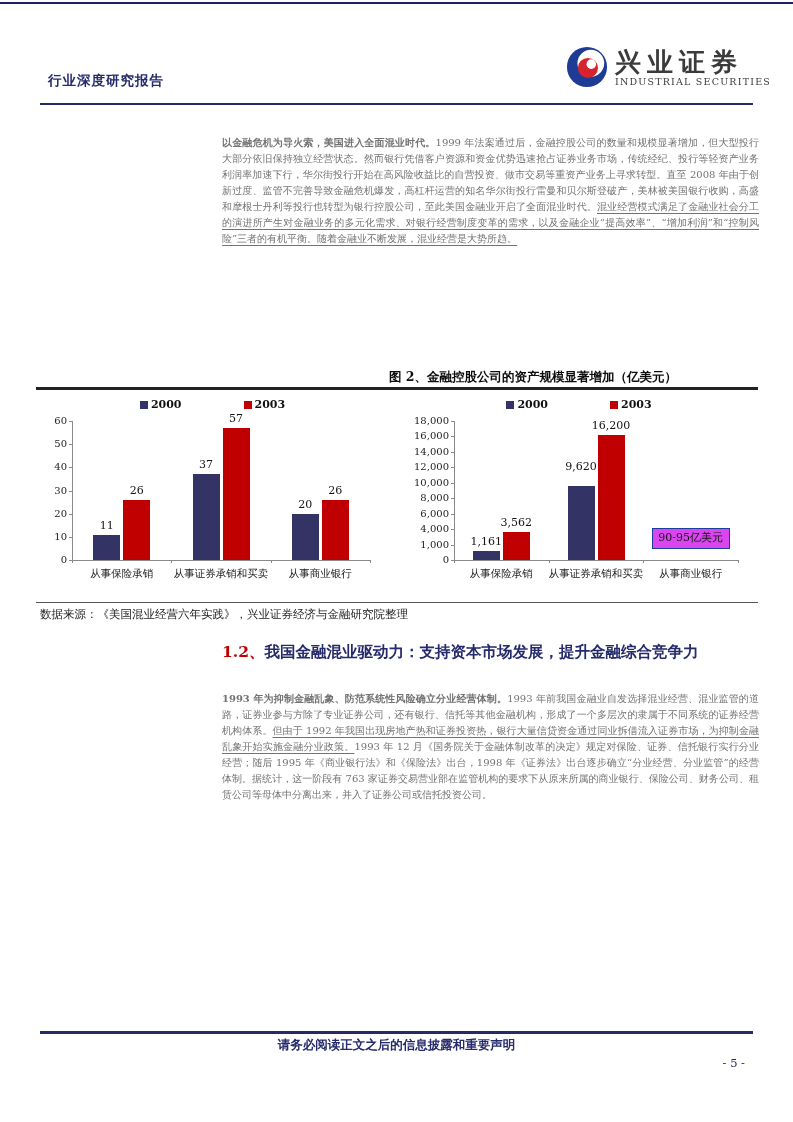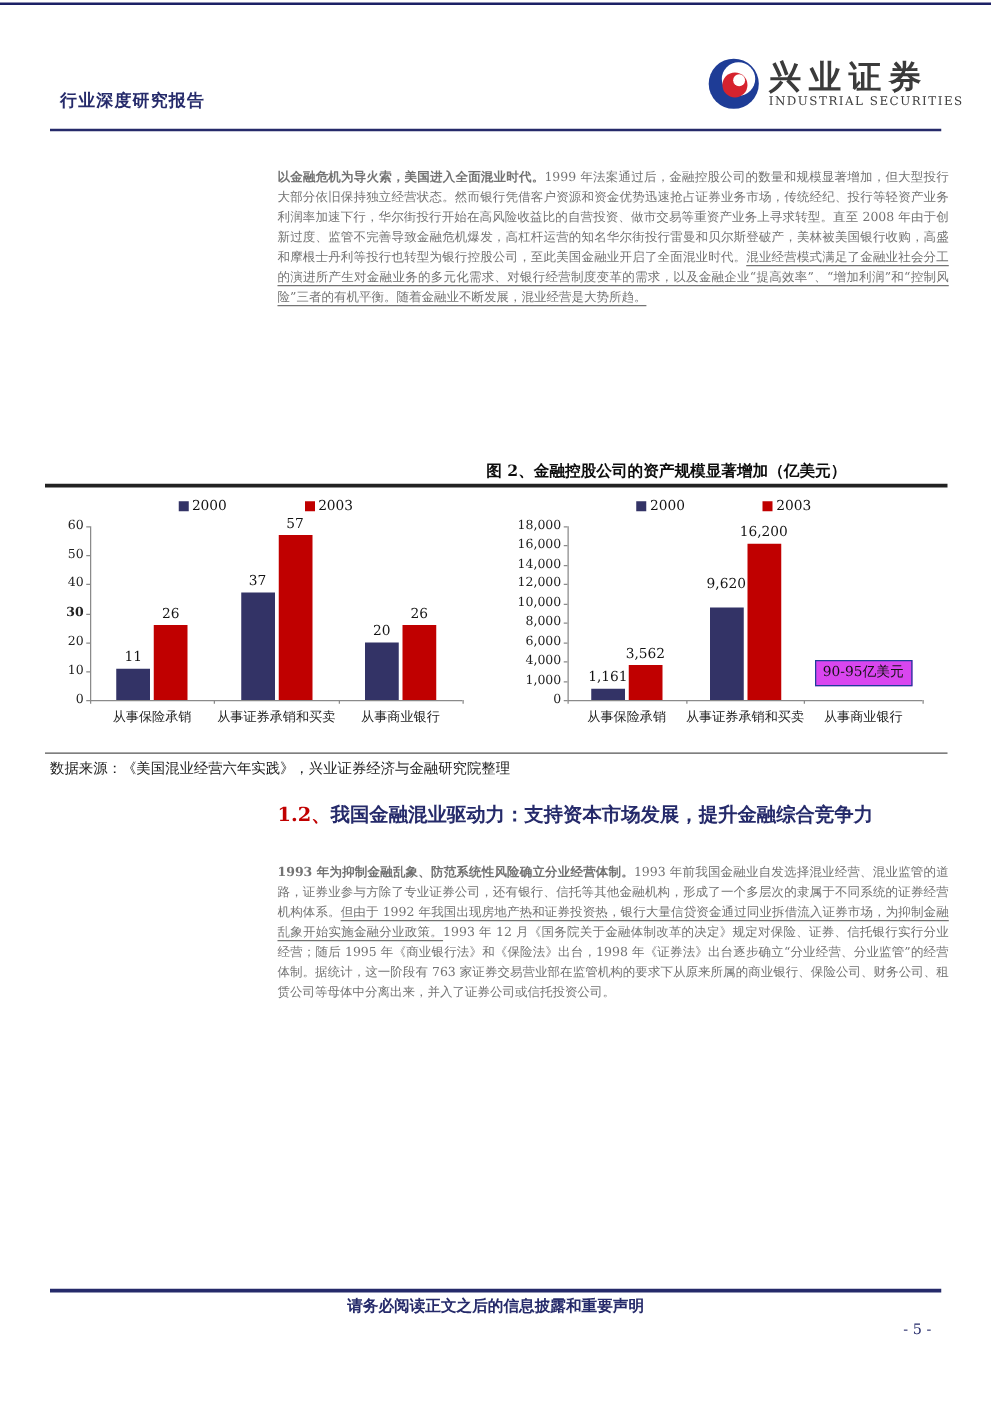--- a/index.html
+++ b/index.html
@@ -30,21 +30,21 @@
   .section-heading{left:222px;top:642px;font-size:15.5px;font-weight:bold;white-space:nowrap;}
   .section-num{color:#c00000;}
   .section-title{color:#252a6a;}
   .footer-rule{left:40px;top:1031px;width:713px;height:2.5px;background:#252a6a;}
   .disclaimer{left:0;top:1037px;width:793px;text-align:center;font-size:12.5px;font-weight:bold;
               color:#252a6a;font-family:"DejaVu Sans",sans-serif;}
   .page-num{right:48px;top:1056px;font-size:11.5px;color:#252a6a;}
   
   .c-el{position:absolute;}
   .legend-row{position:absolute;left:0;top:4px;width:100%;display:flex;justify-content:center;gap:62px;}
-  .legend-item{font-size:11px;color:#111;display:flex;align-items:center;}
+  .legend-item{font-size:11px;color:#111;display:flex;align-items:center;font-weight:bold;}
   .legend-swatch{display:inline-block;width:8px;height:8px;margin-right:3px;}
   .axis{background:#8a8a8a;}
   .ytick-label{font-size:10px;color:#222;text-align:right;}
   .cat-label{font-size:10.5px;color:#222;text-align:center;white-space:nowrap;}
   .bar-label{font-size:11px;color:#141414;text-align:center;white-space:nowrap;}
   .annotation-box{border:1.5px solid #1f3e99;background:#d946ef;font-size:11px;color:#141414;
                   text-align:center;box-sizing:border-box;}
 </style>
 </head>
 <body>
@@ -84,21 +84,21 @@
       </div>
       <div class="c-el axis" style="left: 32px; top: 27px; width: 1px; height: 139px;"></div>
       <div class="c-el axis" style="left: 32px; top: 166px; width: 298px; height: 1px;"></div>
       <div class="c-el axis" style="left: 29px; top: 166px; width: 3px; height: 1px;"></div>
       <div class="c-el ytick-label" style="right: 318px; top: 160px; width: 42px;">0</div>
       <div class="c-el axis" style="left: 29px; top: 142.833px; width: 3px; height: 1px;"></div>
       <div class="c-el ytick-label" style="right: 318px; top: 136.833px; width: 42px;">10</div>
       <div class="c-el axis" style="left: 29px; top: 119.667px; width: 3px; height: 1px;"></div>
       <div class="c-el ytick-label" style="right: 318px; top: 113.667px; width: 42px;">20</div>
       <div class="c-el axis" style="left: 29px; top: 96.5px; width: 3px; height: 1px;"></div>
-      <div class="c-el ytick-label" style="right: 318px; top: 90.5px; width: 42px; font-weight: bold;">30</div>
+      <div class="c-el ytick-label" style="right: 318px; top: 90.5px; width: 42px;">30</div>
       <div class="c-el axis" style="left: 29px; top: 73.3333px; width: 3px; height: 1px;"></div>
       <div class="c-el ytick-label" style="right: 318px; top: 67.3333px; width: 42px;">40</div>
       <div class="c-el axis" style="left: 29px; top: 50.1667px; width: 3px; height: 1px;"></div>
       <div class="c-el ytick-label" style="right: 318px; top: 44.1667px; width: 42px;">50</div>
       <div class="c-el axis" style="left: 29px; top: 27px; width: 3px; height: 1px;"></div>
       <div class="c-el ytick-label" style="right: 318px; top: 21px; width: 42px;">60</div>
       <div class="c-el axis" style="left: 32px; top: 166px; width: 1px; height: 3px;"></div>
       <div class="c-el axis" style="left: 131.333px; top: 166px; width: 1px; height: 3px;"></div>
       <div class="c-el axis" style="left: 230.667px; top: 166px; width: 1px; height: 3px;"></div>
       <div class="c-el axis" style="left: 330px; top: 166px; width: 1px; height: 3px;"></div>

